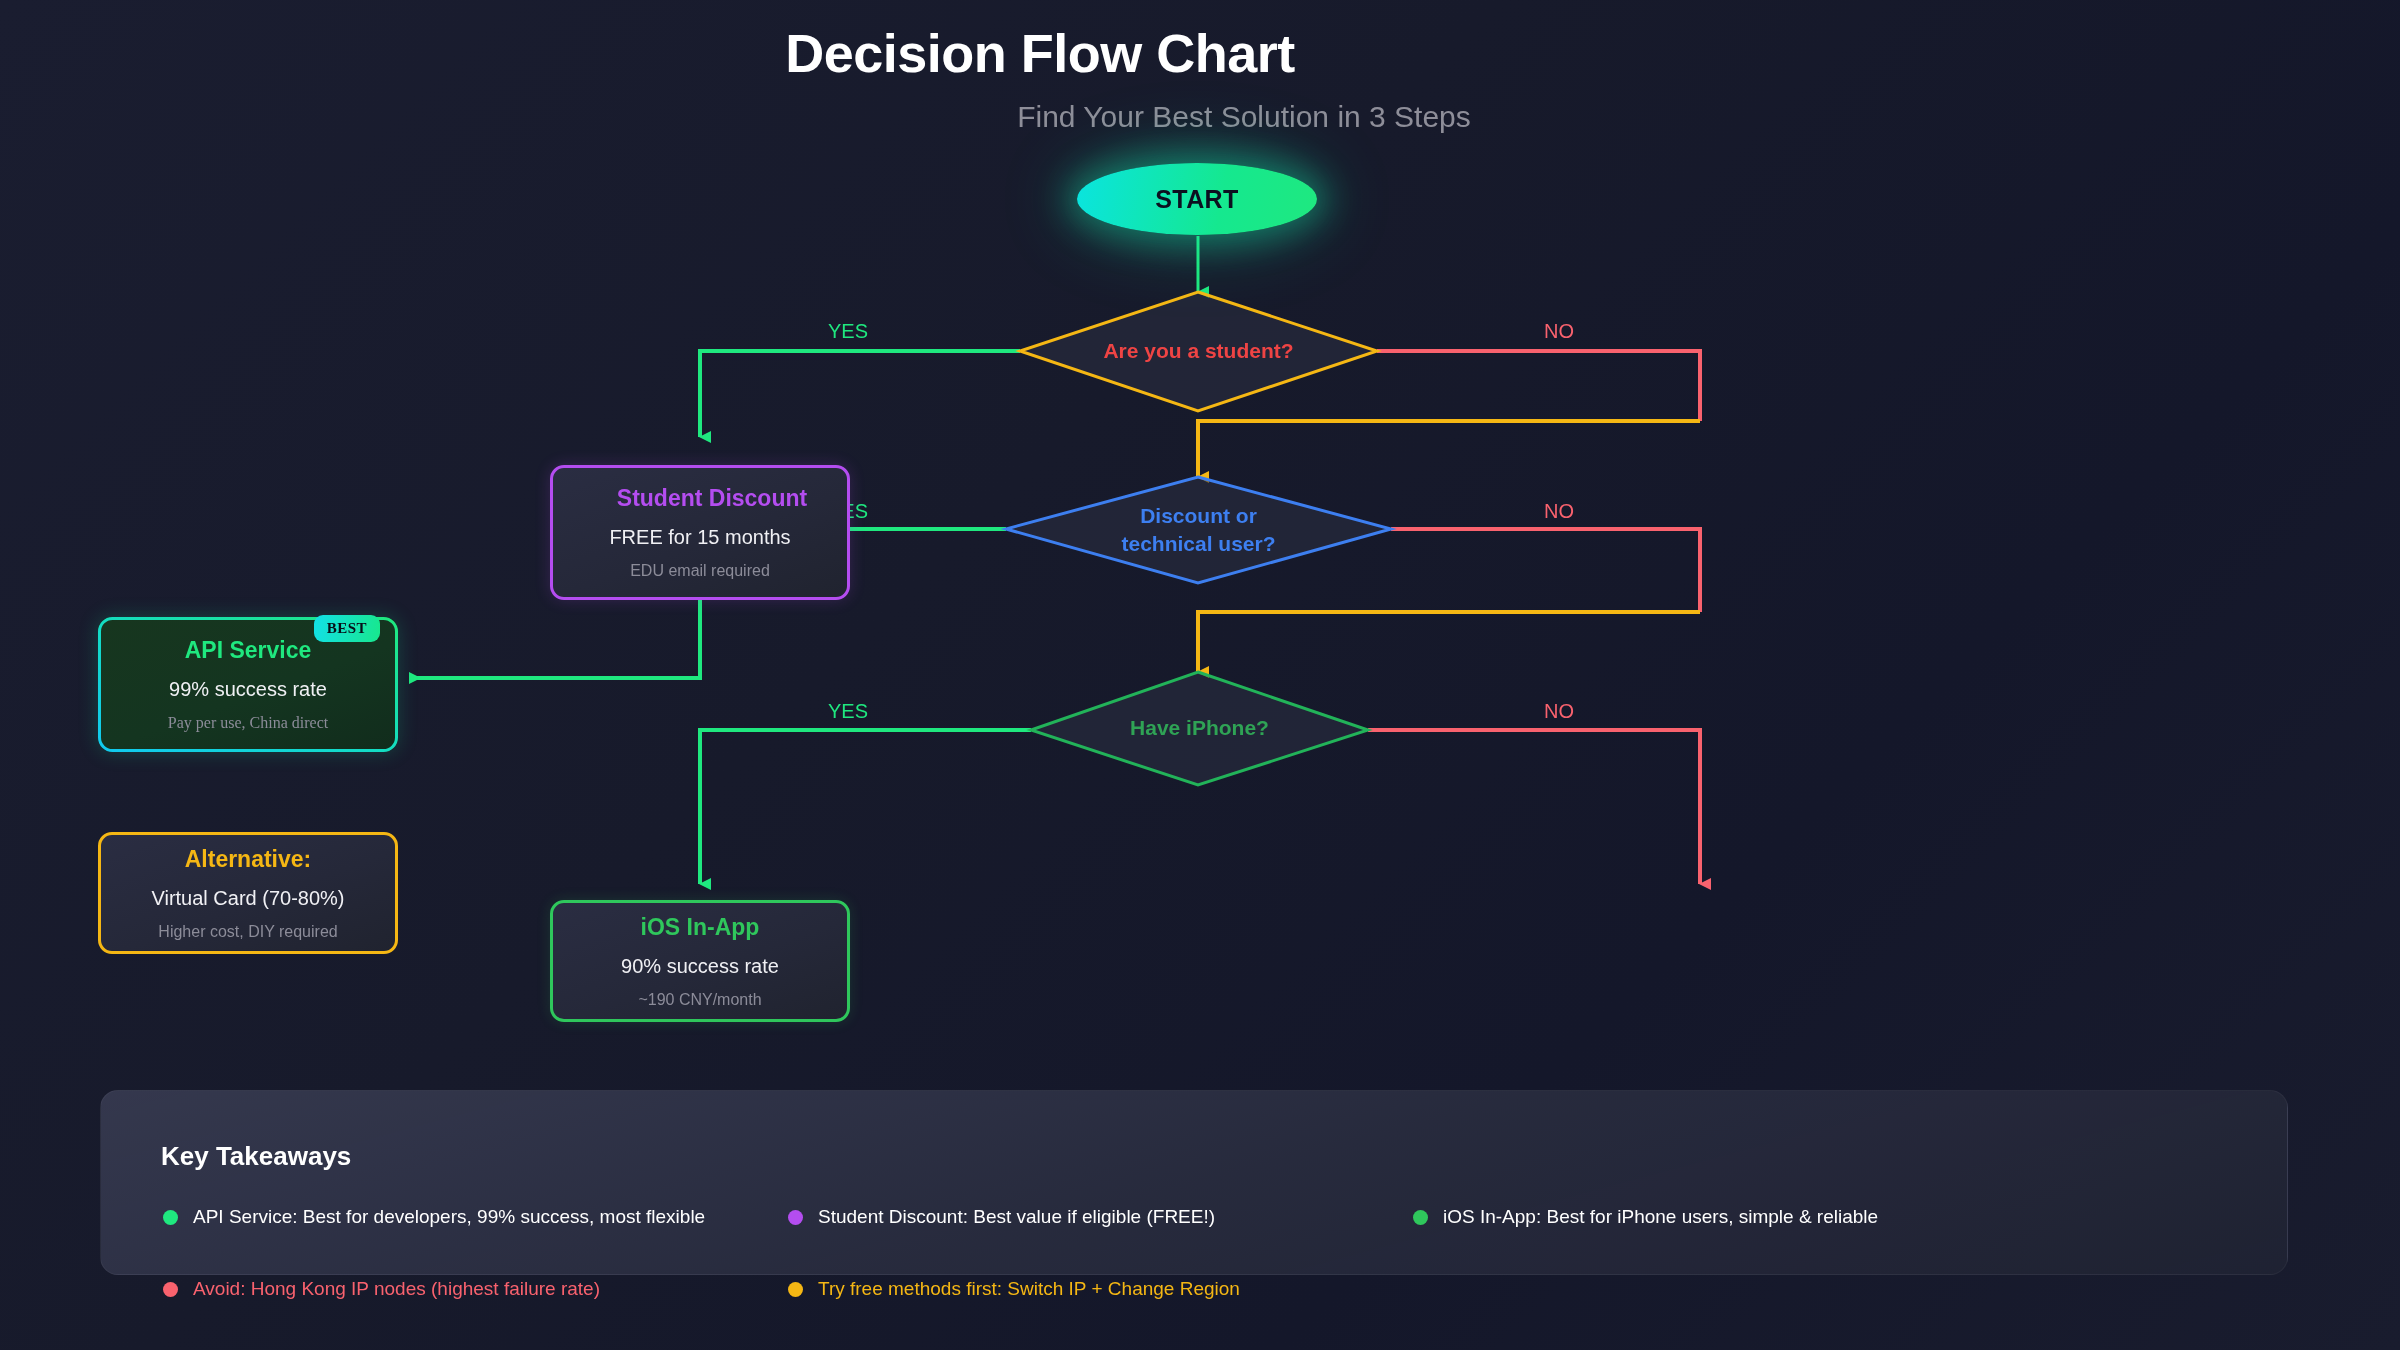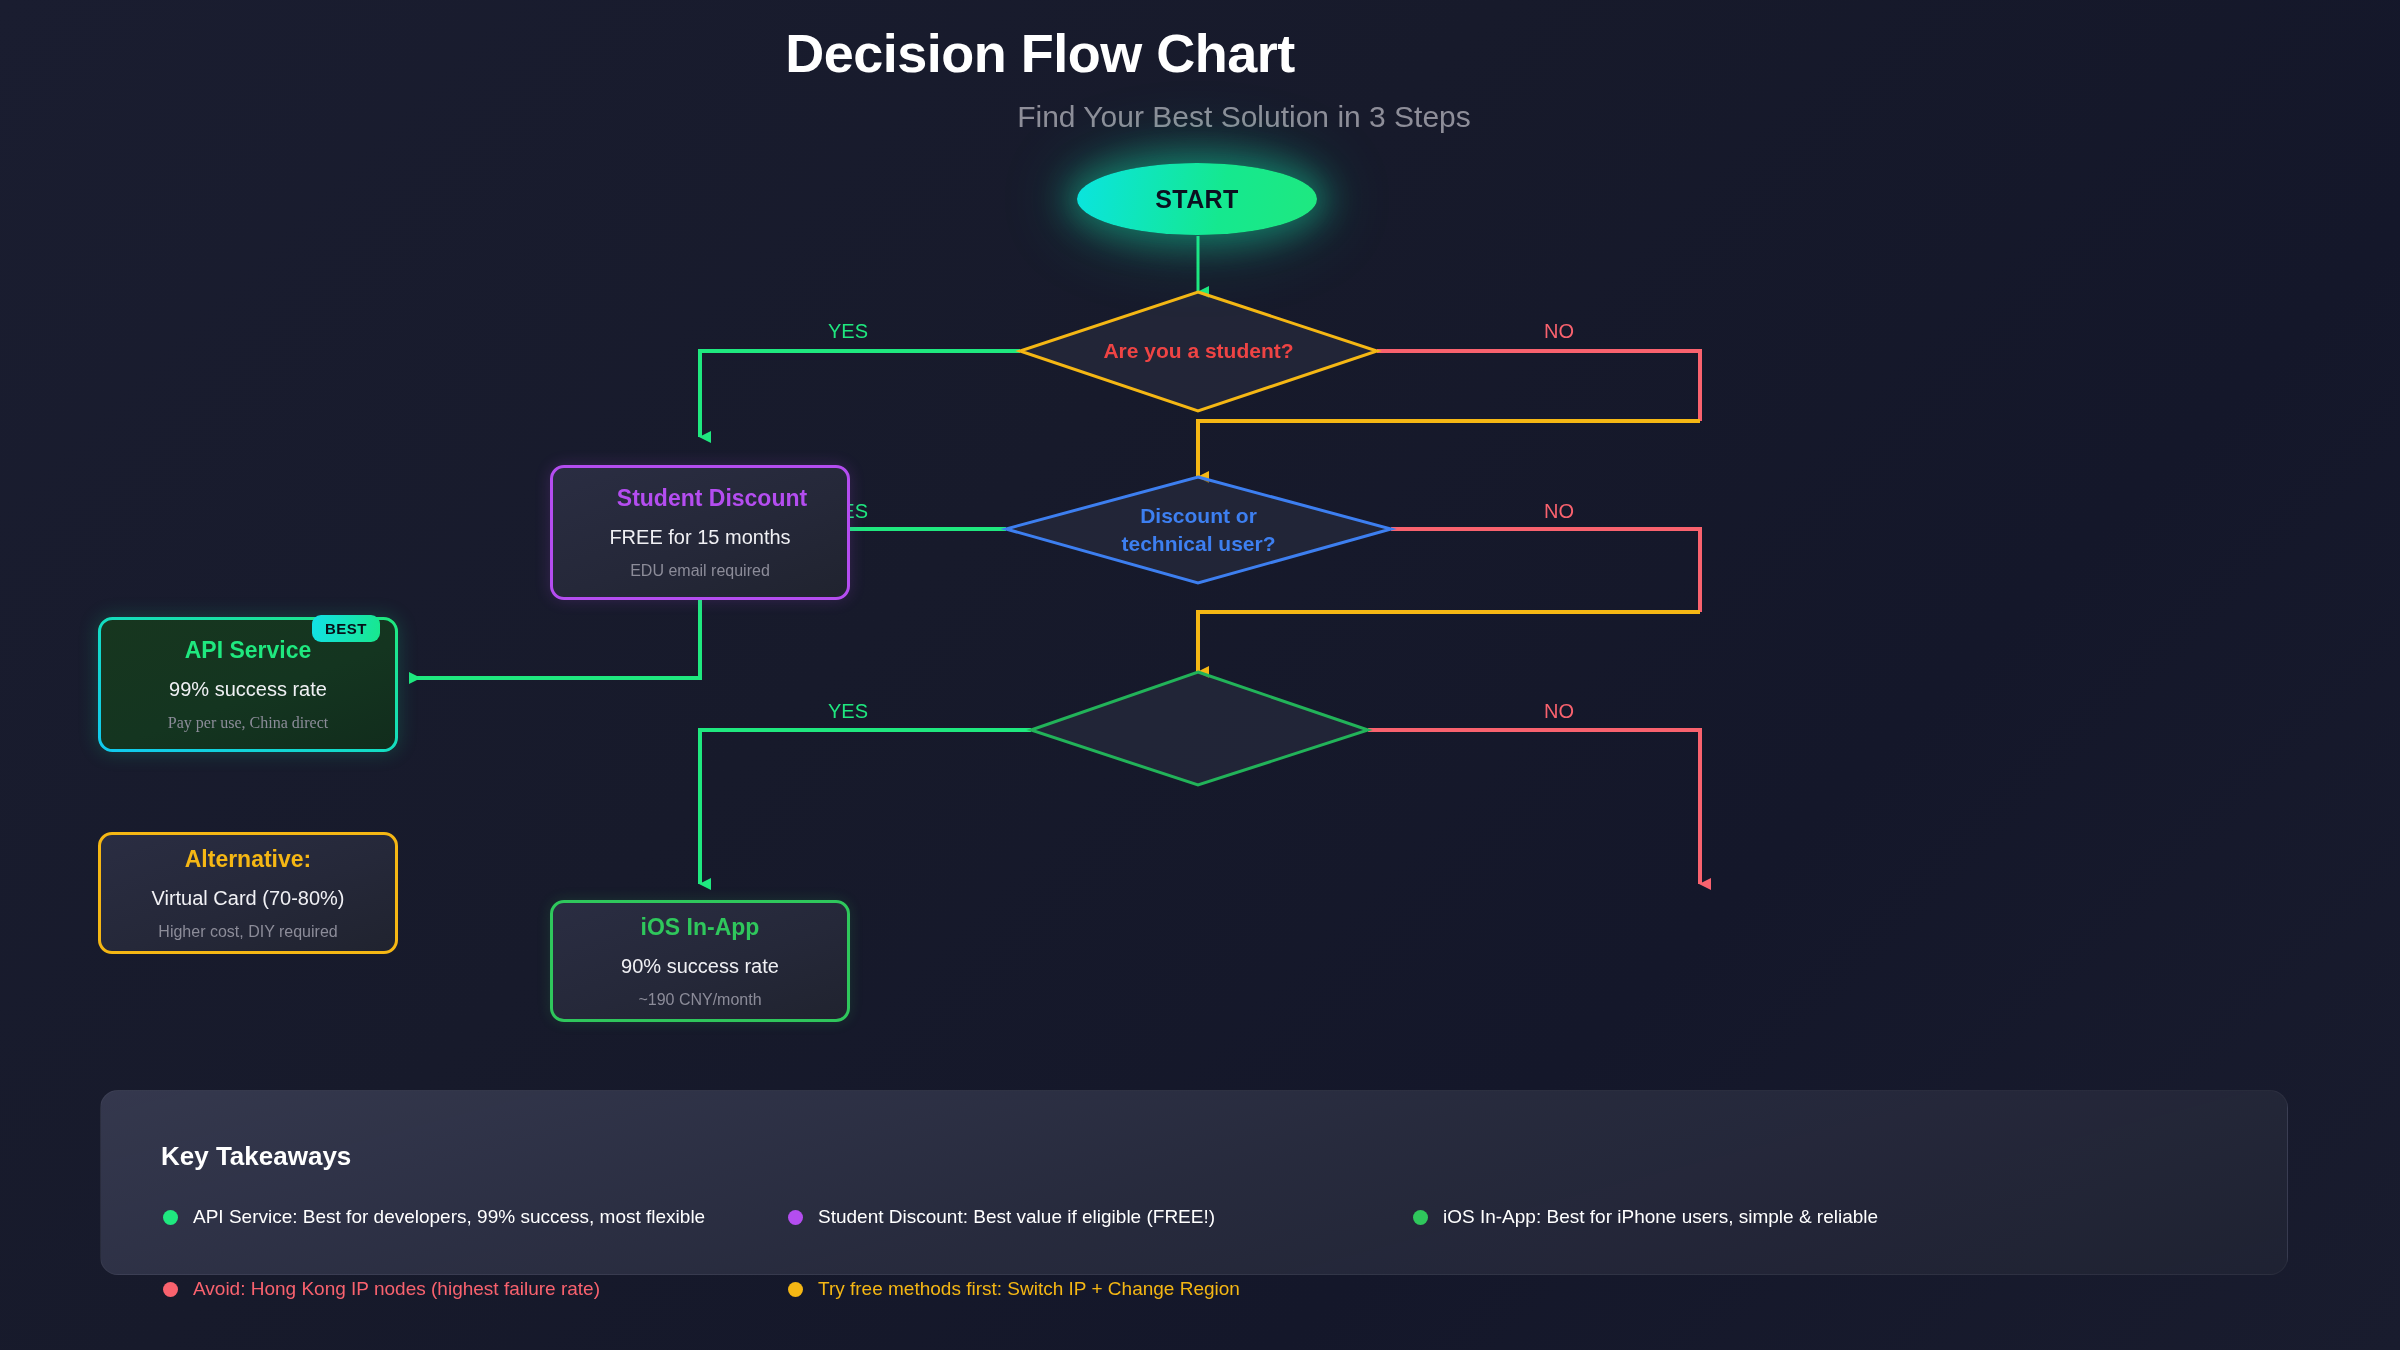--- a/index.html
+++ b/index.html
@@ -125,20 +125,25 @@
 
   <div class="diamond" style="left:1020px; top:292px; width:357px; height:119px;">
     <div class="dlabel" style="color:#ef4444;">
       <span>Are you a student?</span>
     </div>
   </div>
   <div class="diamond" style="left:1006px; top:477px; width:385px; height:106px;">
     <div class="dlabel" style="color:#3d7ff0;">
       <span>Discount or</span>
       <span>technical user?</span>
+    </div>
+  </div>
+  <div class="diamond" style="left:1031px; top:672px; width:337px; height:113px;">
+    <div class="dlabel" style="color:#2fa355;">
+      <span>Have iPhone?</span>
     </div>
   </div>
 
   <div style="position:absolute; left:828px; top:320px; font-size:20px; color:#1fe87f;">YES</div>
   <div style="position:absolute; left:1544px; top:320px; font-size:20px; color:#f9626e;">NO</div>
 
   <div style="position:absolute; left:828px; top:500px; font-size:20px; color:#1fe87f;">YES</div>
   <div style="position:absolute; left:1544px; top:500px; font-size:20px; color:#f9626e;">NO</div>
 
   <div style="position:absolute; left:828px; top:700px; font-size:20px; color:#1fe87f;">YES</div>
@@ -164,21 +169,21 @@
           <stop offset="0%" stop-color="#11c9f0"></stop>
           <stop offset="45%" stop-color="#13dcc6"></stop>
           <stop offset="100%" stop-color="#1fe87f"></stop>
         </linearGradient>
       </defs>
       <rect x="1.5" y="1.5" width="297" height="132" rx="13" ry="13" fill="none" stroke="url(#apiborder)" stroke-width="3"></rect>
     </svg>
     <div class="c-title" style="color:#1fe87f; position:relative; z-index:2;">API Service</div>
     <div class="c-main" style="position:relative; z-index:2;">99% success rate</div>
     <div class="c-sub" style="position:relative; z-index:2;font-family:Liberation Serif, serif;">Pay per use, China direct</div>
-    <div class="badge" style="right:18px; top:-2px; z-index:3;">BEST</div>
+    <div class="badge" style="right:18px; top:-2px; z-index:3;font-family:Liberation Serif, serif;">BEST</div>
   </div>
 
   <div class="card" style="left:98px; top:832px; width:300px; height:122px; border-color:#f5b714;">
     <div class="c-title" style="color:#f5b714;">Alternative:</div>
     <div class="c-main">Virtual Card (70-80%)</div>
     <div class="c-sub">Higher cost, DIY required</div>
   </div>
 
   <div class="card" style="left:550px; top:900px; width:300px; height:122px; border-color:#2fc75c;
               box-shadow:0 0 14px rgba(47,199,92,0.16);">

